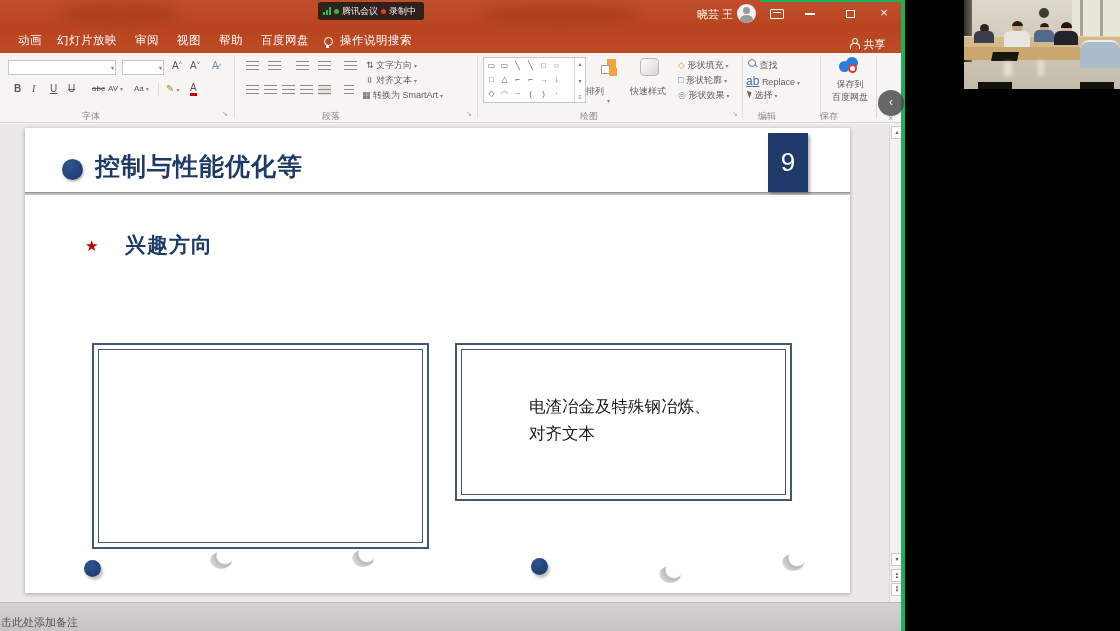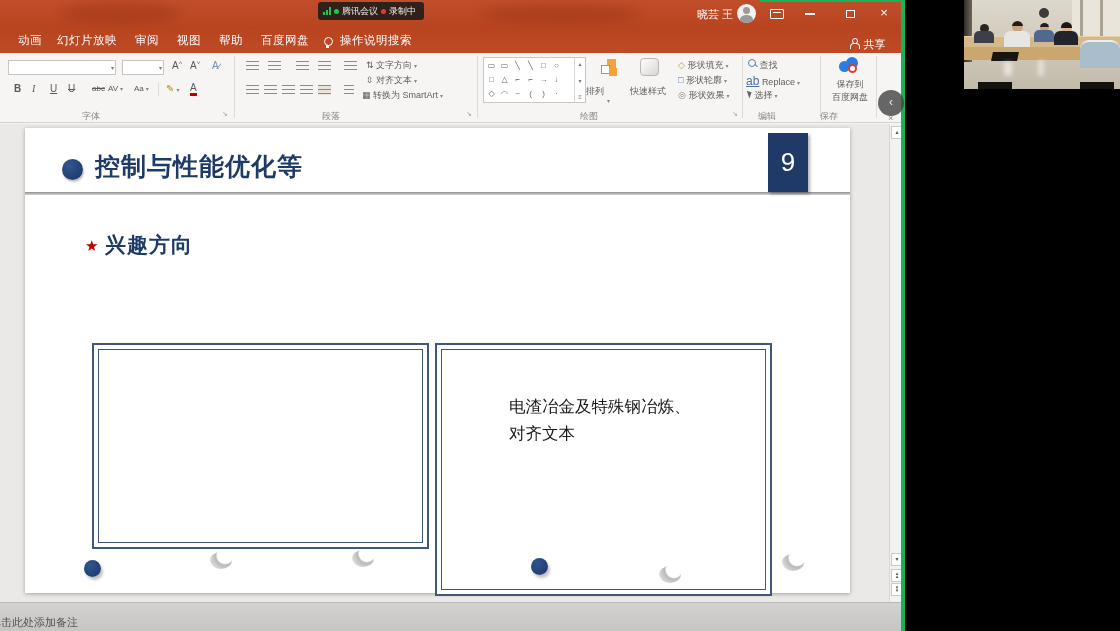--- a/index.html
+++ b/index.html
@@ -87,21 +87,21 @@
     box-shadow:0 1px 4px rgba(0,0,0,.3); }
   .title-line { position:absolute; left:0; top:64px; width:100%; height:3px;
     background:linear-gradient(180deg,#8e8e8e,#d6d6d6); }
   .t-circle { position:absolute; left:37px; top:31px; width:21px; height:21px; border-radius:50%;
     background:radial-gradient(circle at 35% 30%,#2f568f,#1c3564); box-shadow:1px 2px 2px rgba(0,0,0,.25); }
   .s-title { position:absolute; left:70px; top:22px; font-size:25px; font-weight:bold; color:#1e3a66;
     letter-spacing:1px; }
   .pagebox { position:absolute; left:743px; top:5px; width:40px; height:59px; background:#1f3a68;
     color:#fff; font-size:26px; text-align:center; line-height:59px; box-shadow:2px 2px 3px rgba(0,0,0,.3); }
   .star { position:absolute; left:60px; top:109px; color:#c00000; font-size:15px; }
-  .s-sub { position:absolute; left:80px; top:103px; font-size:21px; font-weight:bold; color:#1e3a66;
+  .s-sub { position:absolute; left:100px; top:103px; font-size:21px; font-weight:bold; color:#1e3a66;
     letter-spacing:1px; }
   .cbox { position:absolute; width:337px; border:2px solid #40567a; background:#fff; }
   .cbox .inner { position:absolute; inset:4px; border:1px solid #40567a; }
   .cbox .txt { position:absolute; font-size:16.5px; line-height:27px; color:#1a1a1a; white-space:nowrap; }
   .bdot { position:absolute; width:17px; height:17px; border-radius:50%;
     background:radial-gradient(circle at 35% 30%,#2f568f,#1c3564); box-shadow:2px 3px 3px rgba(0,0,0,.25); }
   .crescent { position:absolute; width:22px; height:17px; border-radius:50%;
     background:radial-gradient(circle at 68% 22%, rgba(255,255,255,0) 38%, #b9b9b9 46%, #d8d8d8 75%, rgba(216,216,216,0) 82%); }
 
   
@@ -289,21 +289,21 @@
         <div class="t-circle"></div>
         <div class="s-title">控制与性能优化等</div>
         <div class="pagebox">9</div>
         <div class="star">★</div>
         <div class="s-sub">兴趣方向</div>
 
         <div class="cbox" style="left:67px;top:215px;height:206px;">
           <div class="inner"></div>
         </div>
 
-        <div class="cbox" style="left:410px;top:215px;height:253px;">
+        <div class="cbox" style="left:430px;top:215px;height:158px;">
           <div class="inner"></div>
           <div class="txt" style="left:72px;top:48px;">
             <div>电渣冶金及特殊钢冶炼、</div>
             <div>对齐文本</div>
           </div>
         </div>
 
         <div class="bdot" style="left:59px;top:432px;"></div>
         <div class="bdot" style="left:506px;top:430px;"></div>
         <div class="crescent" style="left:185px;top:424px;"></div>

